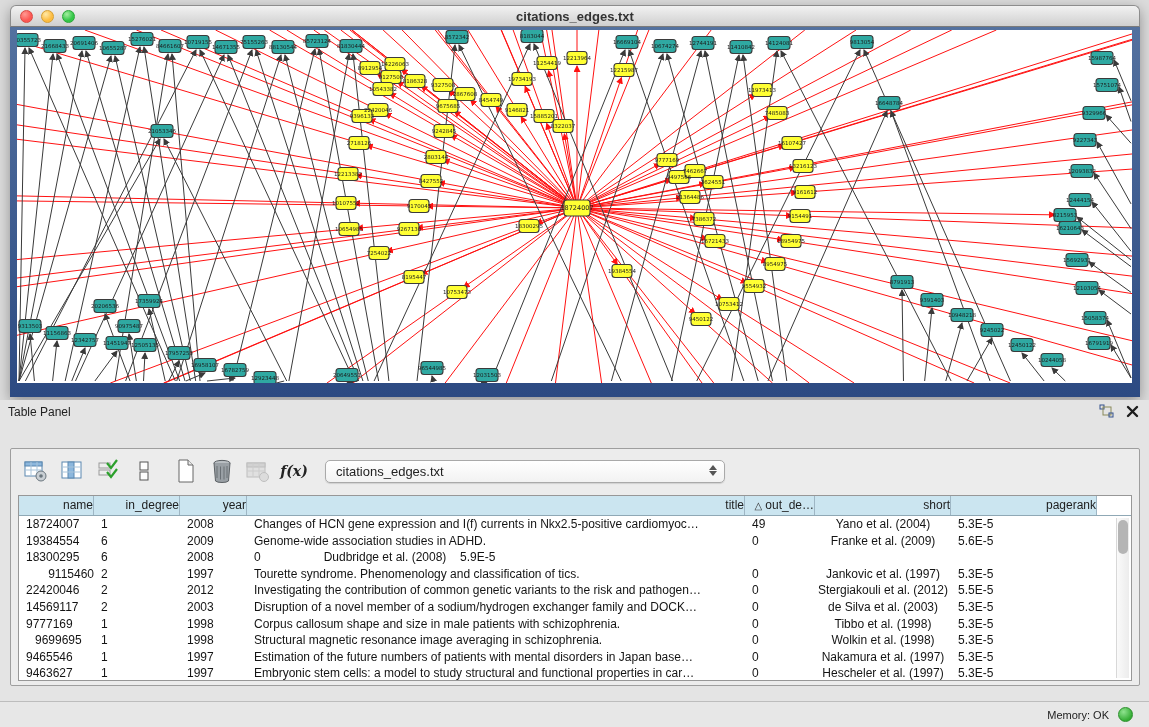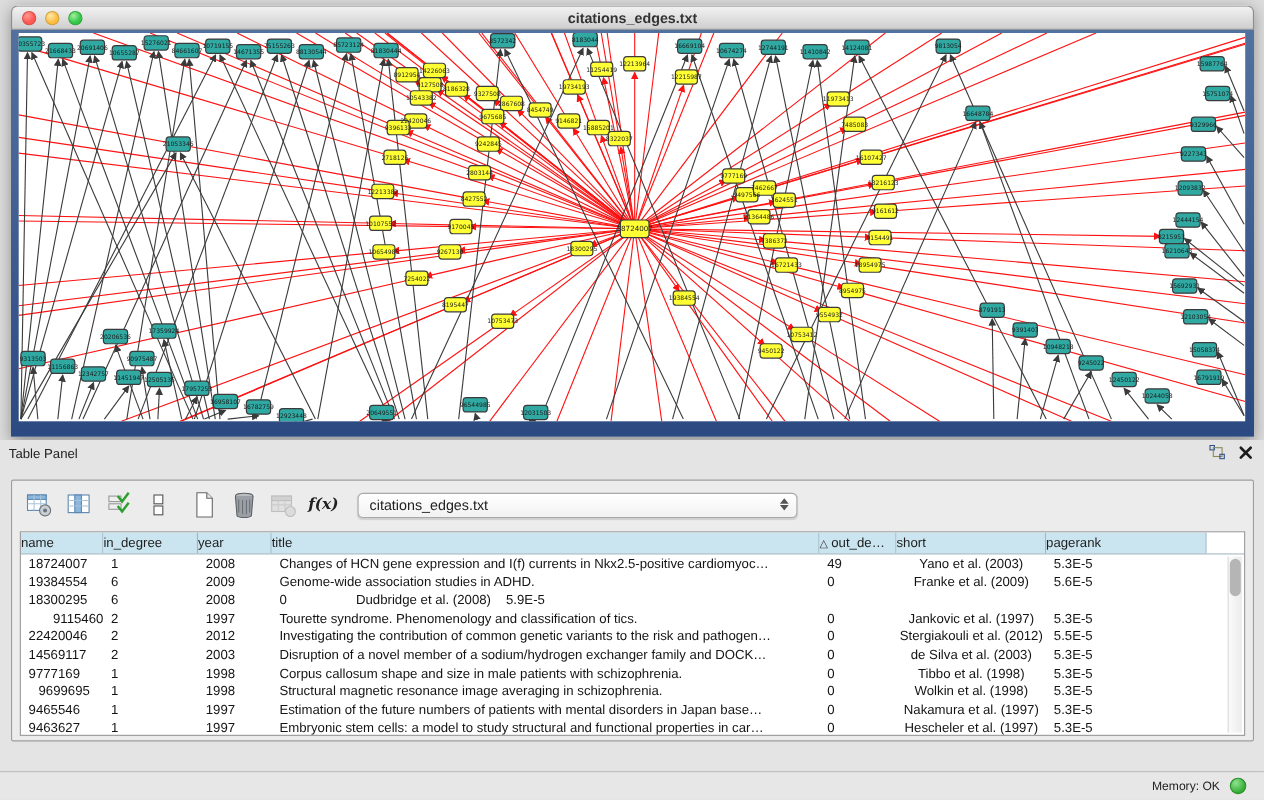--- a/index.html
+++ b/index.html
@@ -29,41 +29,41 @@
   #divider-grip { position:absolute; left:567px; top:401px; width:16px; height:5px;
                   background:radial-gradient(circle, #9a9a9a 1px, transparent 1.5px);
                   background-size:4px 4px; }
 
   
   #table-panel { position:absolute; left:0; top:400px; width:1149px; height:327px; background:#e4e4e4; }
   .panel-header { height:24px; position:relative; }
   .panel-title { position:absolute; left:8px; top:5px; font-size:12px; color:#222; }
   .panel-header-icons { position:absolute; right:10px; top:4px; display:flex; gap:12px; align-items:center; }
 
-  .panel-container { position:absolute; left:10px; top:36px; width:1130px; height:238px;
+  .panel-container { position:absolute; left:10px; top:48px; width:1130px; height:238px;
                      border:1px solid #9e9e9e; border-radius:2px; background:#ececec; }
   .toolbar { height:44px; display:flex; align-items:center; padding-left:10px; }
   .tb-icon { width:30px; height:28px; display:flex; align-items:center; justify-content:center; }
   .tb-gap { width:6px; }
   .fx-label { font-family:"DejaVu Serif", serif; font-style:italic; font-weight:bold;
               font-size:14px; color:#222; }
   .table-select { margin-left:16px; width:400px; height:23px; background:linear-gradient(#ffffff,#f2f2f2);
                   border:1px solid #a9a9a9; border-radius:5px; position:relative;
                   font-size:13px; color:#222; line-height:21px; padding-left:10px;
                   box-shadow:0 1px 1px rgba(0,0,0,.12); }
   .select-arrows { position:absolute; right:7px; top:4px; display:flex; flex-direction:column; gap:1px; }
   .select-arrows i { width:0; height:0; border-left:4px solid transparent; border-right:4px solid transparent; }
   .arr-up { border-bottom:5px solid #555; }
   .arr-dn { border-top:5px solid #555; }
 
   .table-wrap { position:absolute; left:7px; top:46px; width:1114px; height:186px;
                 background:#fff; border:1px solid #979797; overflow:hidden; }
   .thead { display:flex; height:20px; border-bottom:1px solid #8fa8b5; }
   .th { background:#cbe5f0; border-right:1px solid #9eb6c4; font-size:12px; color:#1d1d1d;
-        text-align:left; line-height:19px; overflow:hidden; white-space:nowrap; flex:none; }
+        text-align:right; line-height:19px; overflow:hidden; white-space:nowrap; flex:none; }
   .th .sortglyph { font-size:10px; margin-right:3px; color:#333; }
   .th-filler { flex:1; background:#fff; }
   .trow { display:flex; height:16.6px; }
   .td { font-size:12px; color:#141414; line-height:16.6px; white-space:nowrap; overflow:hidden;
         text-overflow:ellipsis; padding-left:7px; flex:none; }
   .td.center { text-align:center; padding-left:0; }
   .vscroll { position:absolute; right:2px; top:22px; bottom:2px; width:13px;
              background:linear-gradient(90deg,#fafafa,#ececec); border-left:1px solid #d8d8d8; }
   .vthumb { position:absolute; left:1px; top:2px; width:10px; height:34px;
             background:#b5b5b5; border-radius:6px; }
@@ -631,21 +631,21 @@
           <div class="th" style="width: 146px;">pagerank</div>
           <div class="th-filler"></div>
         </div>
       <div id="tbody">
           <div class="trow">
             <div class="td" style="width: 75px;">18724007</div>
             <div class="td" style="width: 86px;">1</div>
             <div class="td" style="width: 67px;">2008</div>
             <div class="td" style="width: 498px;">Changes of HCN gene expression and I(f) currents in Nkx2.5-positive cardiomyoc…</div>
             <div class="td" style="width: 70px;">49</div>
-            <div class="td center" style="width: 136px;">Yano et al. (2003)</div>
+            <div class="td center" style="width: 136px;">Yano et al. (2004)</div>
             <div class="td" style="width: 146px;">5.3E-5</div>
           </div>
           <div class="trow">
             <div class="td" style="width: 75px;">19384554</div>
             <div class="td" style="width: 86px;">6</div>
             <div class="td" style="width: 67px;">2009</div>
             <div class="td" style="width: 498px;">Genome-wide association studies in ADHD.</div>
             <div class="td" style="width: 70px;">0</div>
             <div class="td center" style="width: 136px;">Franke et al. (2009)</div>
             <div class="td" style="width: 146px;">5.6E-5</div>

